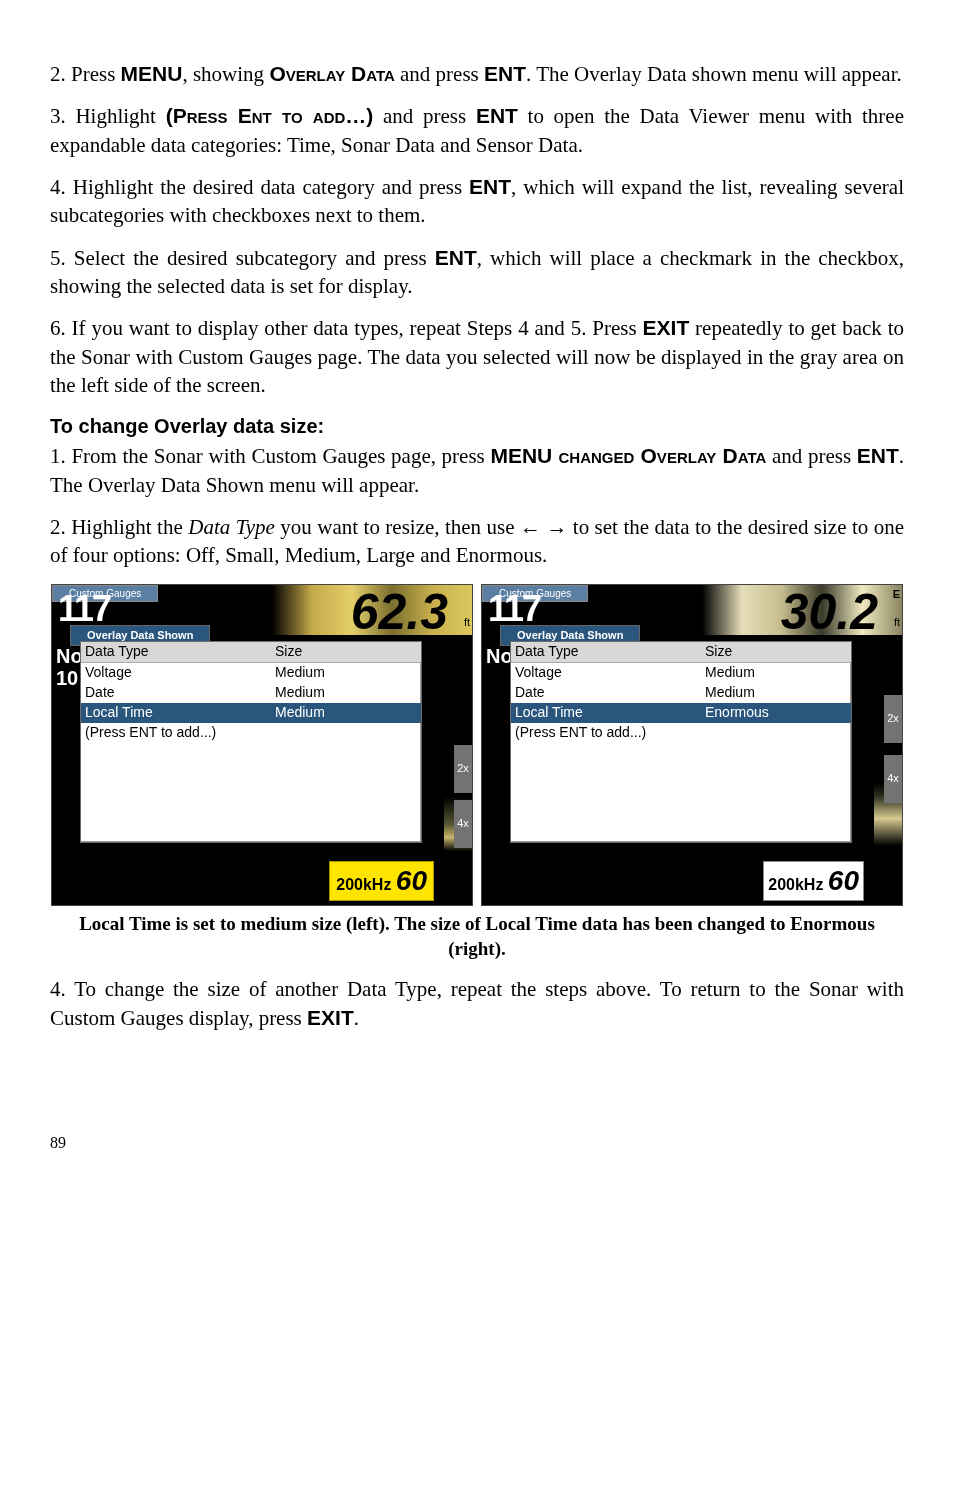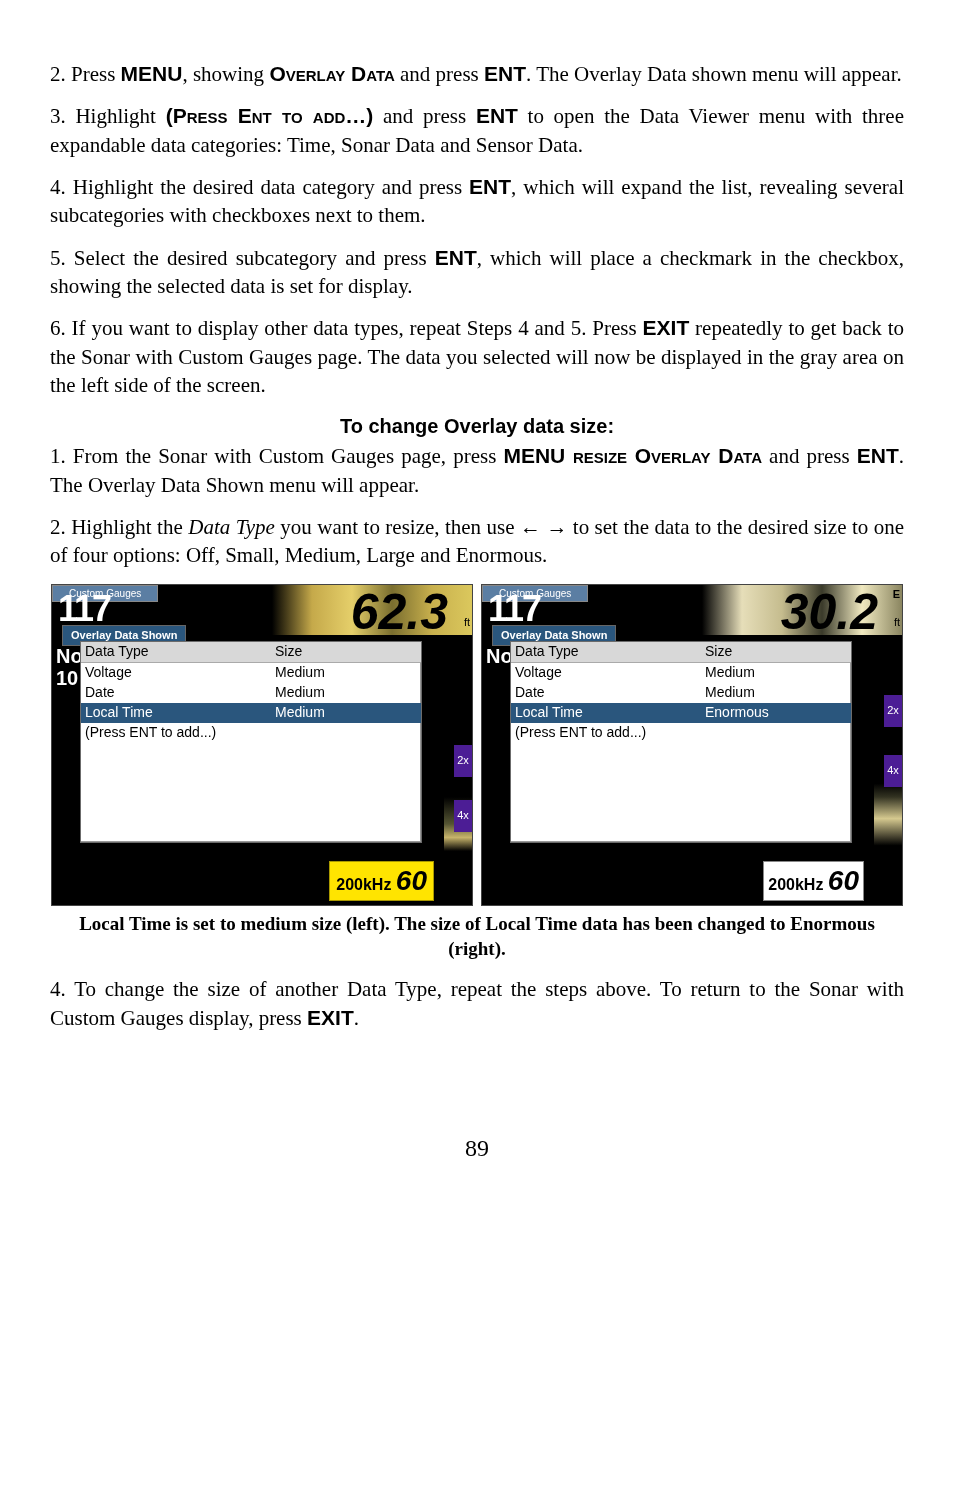--- a/index.html
+++ b/index.html
@@ -17,21 +17,20 @@
   }
   .smallcaps {
     font-variant: small-caps;
   }
   .bold { font-weight: bold; }
   .heading {
     font-family: Arial, Helvetica, sans-serif;
     font-weight: bold;
     font-size: 20px;
     margin: 8px 0 2px 0;
-    text-align: center;
   }
   .italic { font-style: italic; }
 
   .screens {
     display: flex;
     justify-content: center;
     gap: 8px;
     margin: 10px 0 6px 0;
   }
   .screen {
@@ -64,25 +63,25 @@
   .side-label {
     position: absolute;
     top: 8px; left: 4px;
     color: #fff;
     font-weight: bold;
     font-size: 20px;
     line-height: 1.1;
   }
   .ods-bar {
     position: absolute;
-    top: 40px; left: 10px;
+    top: 40px; left: 18px;
     background: #2a567d;
     color: #fff;
     font-size: 11px;
-    padding: 2px 8px;
+    padding: 2px 16px;
     font-weight: bold;
     border: 1px solid #666;
   }
   .sonar-img {
     position: absolute;
     top: 0; right: 0;
     width: 200px;
     height: 50px;
     background: linear-gradient(90deg, #000 0%, #c5a94a 20%, #e5cf6a 40%, #7a6e2f 60%, #c8b04d 80%, #dbc85d 100%);
   }
@@ -130,22 +129,22 @@
     align-items: center;
   }
   .menu-row .col1 { width: 190px; padding-left: 4px; }
   .menu-row .col2 { flex: 1; }
   .menu-header { background: #d8d8d8; border-bottom: 1px solid #aaa; font-weight: normal;}
   .menu-sel { background: #2a567d; color: #fff; }
   .zoom-box {
     position: absolute;
     right: 0;
     width: 18px;
-    height: 32px;
-    background: #4c1d95;
+    height: 48px;
+    background: #737373;
     color: #fff;
     font-size: 11px;
     display: flex;
     align-items: center;
     justify-content: center;
     writing-mode: horizontal-tb;
   }
   .khz {
     position: absolute;
     bottom: 4px;
@@ -175,22 +174,21 @@
     background: linear-gradient(#000 0%, #000 55%, #332 60%, #d5c98f 68%, #000 78%, #000 100%);
   }
   .caption {
     text-align: center;
     font-weight: bold;
     font-size: 19px;
     margin: 6px 20px 14px 20px;
     line-height: 1.3;
   }
   .page-num {
-    text-align: center;
-    font-size: 24px;
+    font-size: 16px;
     margin-top: 100px;
   }
 </style>
 </head>
 <body>
 
 <p class="para">
   <span>2. Press </span><span class="bold" style="font-family:Arial">MENU</span><span>, showing </span><span class="bold smallcaps" style="font-family:Arial">Overlay Data</span><span> and press </span><span class="bold" style="font-family:Arial">ENT</span><span>. The Overlay Data shown menu will appear.</span>
 </p>
 
@@ -206,21 +204,21 @@
   <span>5. Select the desired subcategory and press </span><span class="bold" style="font-family:Arial">ENT</span><span>, which will place a checkmark in the checkbox, showing the selected data is set for display.</span>
 </p>
 
 <p class="para">
   <span>6. If you want to display other data types, repeat Steps 4 and 5. Press </span><span class="bold" style="font-family:Arial">EXIT</span><span> repeatedly to get back to the Sonar with Custom Gauges page. The data you selected will now be displayed in the gray area on the left side of the screen.</span>
 </p>
 
 <div class="heading">To change Overlay data size:</div>
 
 <p class="para" style="margin-top:0">
-  <span>1. From the Sonar with Custom Gauges page, press </span><span class="bold" style="font-family:Arial">MENU</span><span class="bold smallcaps" style="font-family:Arial"> resize Over</span><span class="bold smallcaps" style="font-family:Arial">lay Data</span><span> and press </span><span class="bold" style="font-family:Arial">ENT</span><span>. The Overlay Data Shown menu will appear.</span>
+  <span>1. From the Sonar with Custom Gauges page, press </span><span class="bold" style="font-family:Arial">MENU</span><span class="bold smallcaps" style="font-family:Arial"> changed Over</span><span class="bold smallcaps" style="font-family:Arial">lay Data</span><span> and press </span><span class="bold" style="font-family:Arial">ENT</span><span>. The Overlay Data Shown menu will appear.</span>
 </p>
 
 <p class="para">
   <span>2. Highlight the </span><span class="italic">Data Type</span><span> you want to resize, then use ← → to set the data to the desired size to one of four options: Off, Small, Medium, Large and Enormous.</span>
 </p>
 
 <div class="screens">
 
   <div class="screen">
     <div class="sonar-img">

